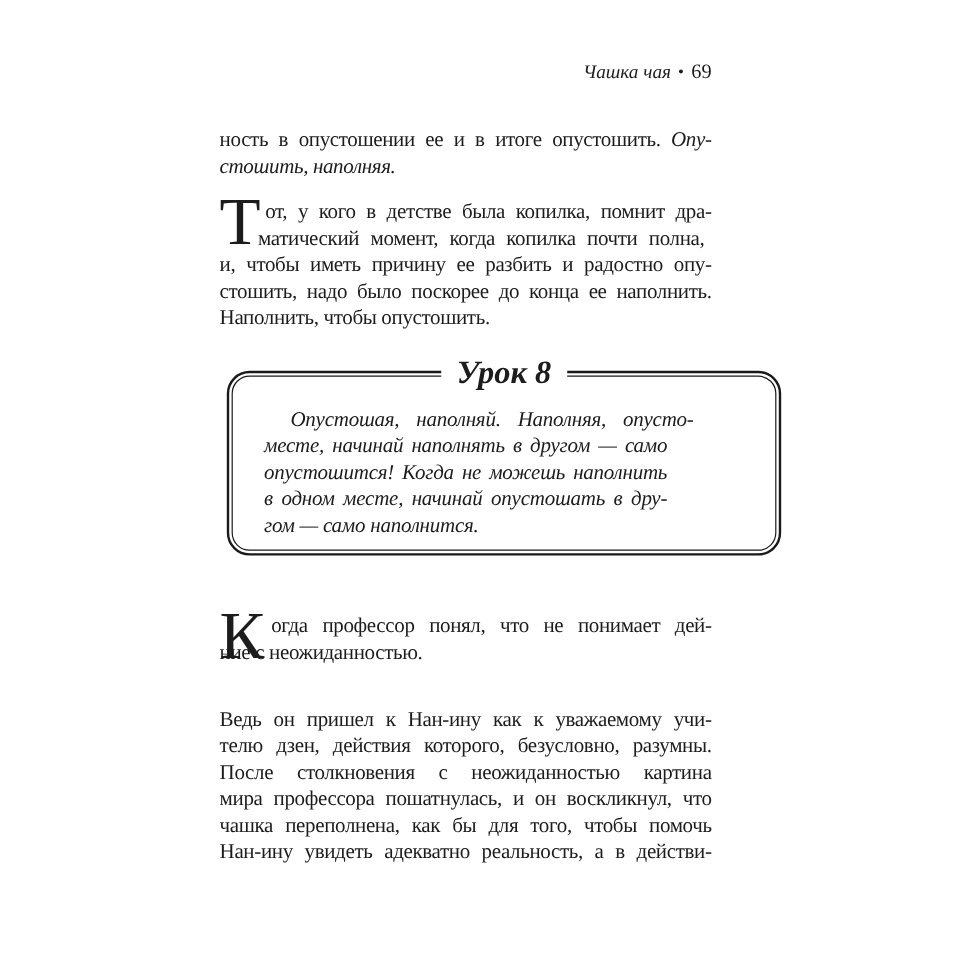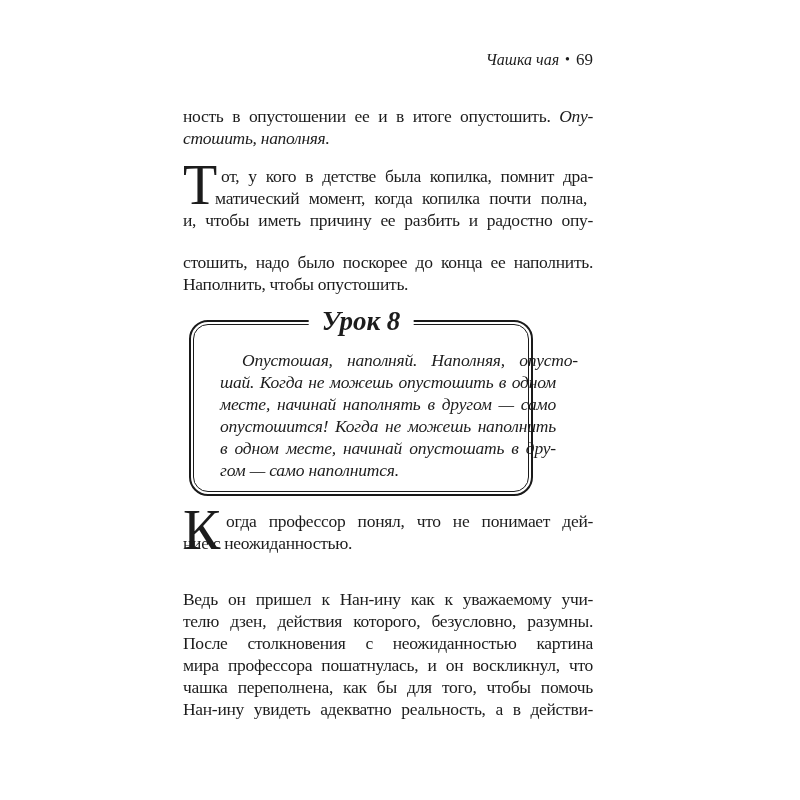--- a/index.html
+++ b/index.html
@@ -35,21 +35,21 @@
   #p4{top:588px;}
   .line{height:22px;line-height:22px;white-space:nowrap;}
   .it{font-style:italic;}
   .drop{
     position:absolute;left:0;top:-8px;
     font-size:56px;line-height:1;
   }
 
   
   .lesson-box{
-    position:absolute;left:189px;top:320px;width:344px;
+    position:absolute;left:189px;top:309px;width:462px;
     box-sizing:border-box;
     border:2px solid var(--border);
     border-radius:19px;
     background:var(--bg);
   }
   .lesson-inner{
     margin:2px;
     border:1px solid var(--border);
     border-radius:15px;
     padding:24px 26px 10px 26px;
@@ -77,30 +77,29 @@
   <div class="block para" id="p1">
       <div class="line" style="word-spacing: 4.66211px; display: block;"><span>ность в опустошении ее и в итоге опустошить. </span><span class="it">Опу-</span></div>
       <div class="line left"><span class="it">стошить, наполняя.</span></div>
     </div>
 
   <div class="block para" id="p2">
       <span class="drop">Т</span>
       <div class="line" style="margin-left: 38px; word-spacing: 4.87109px; display: block;"><span>от, у кого в детстве была копилка, помнит дра-</span></div>
       <div class="line" style="margin-left: 32px; word-spacing: 5.43125px; display: block;"><span>матический момент, когда копилка почти полна,</span></div>
       <div class="line" style="word-spacing: 4.95898px; display: block;"><span>и, чтобы иметь причину ее разбить и радостно опу-</span></div>
-      <div class="line" style="word-spacing: 4.19866px; display: block; margin-top: 20px;"><span>стошить, надо было поскорее до конца ее наполнить.</span></div>
+      <div class="line" style="word-spacing: 4.19866px; display: block;"><span>стошить, надо было поскорее до конца ее наполнить.</span></div>
       <div class="line left"><span>Наполнить, чтобы опустошить.</span></div>
     </div>
 
   <div class="lesson-box">
     <div class="lesson-title">Урок 8</div>
     <div class="lesson-inner">
       <div class="lesson-text">
           <div class="line" style="word-spacing: 9.98438px; display: block; margin-left: 22px;">Опустошая, наполняй. Наполняя, опусто-</div>
-          <div class="line" style="word-spacing: 1.2526px; display: block;">шай. Когда не можешь опустошить в одном</div>
           <div class="line" style="word-spacing: 2.6849px; display: block;">месте, начинай наполнять в другом — само</div>
           <div class="line" style="word-spacing: 2.53125px; display: block;">опустошится! Когда не можешь наполнить</div>
           <div class="line" style="word-spacing: 2.92708px; display: block;">в одном месте, начинай опустошать в дру-</div>
           <div class="line left">гом — само наполнится.</div>
         </div>
     </div>
   </div>
 
   <div class="block para" id="p3">
       <span class="drop">К</span>

